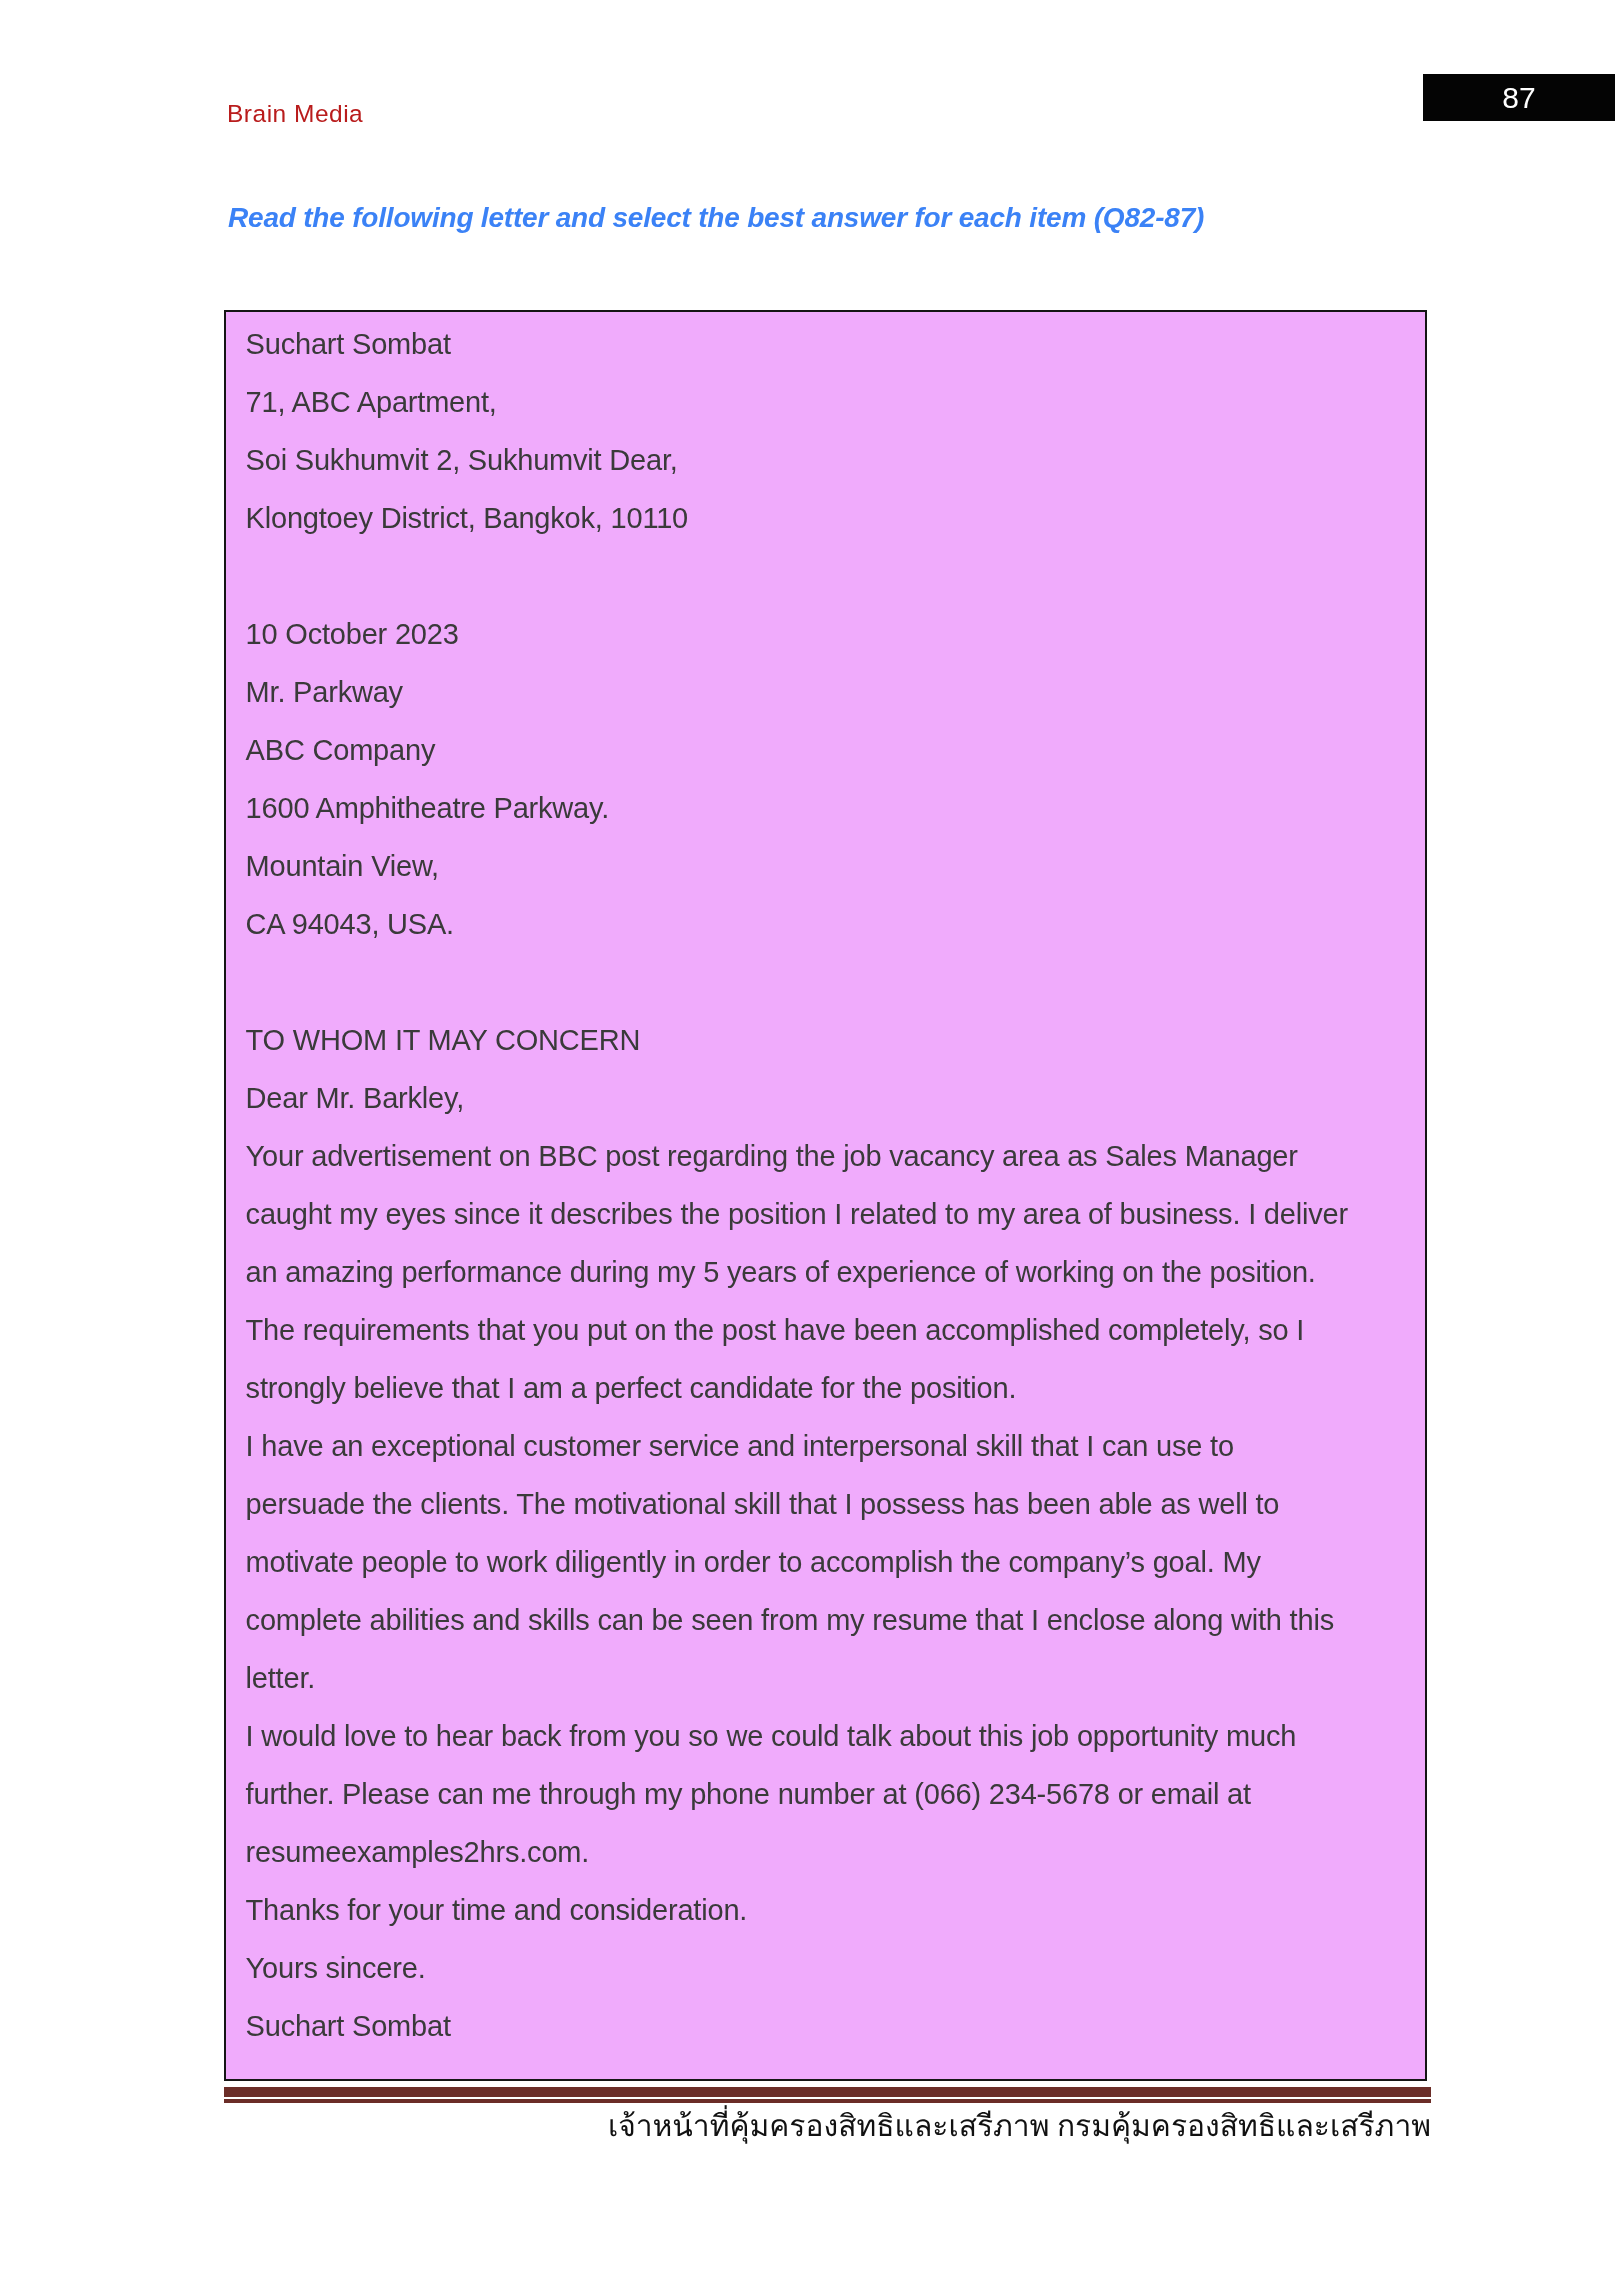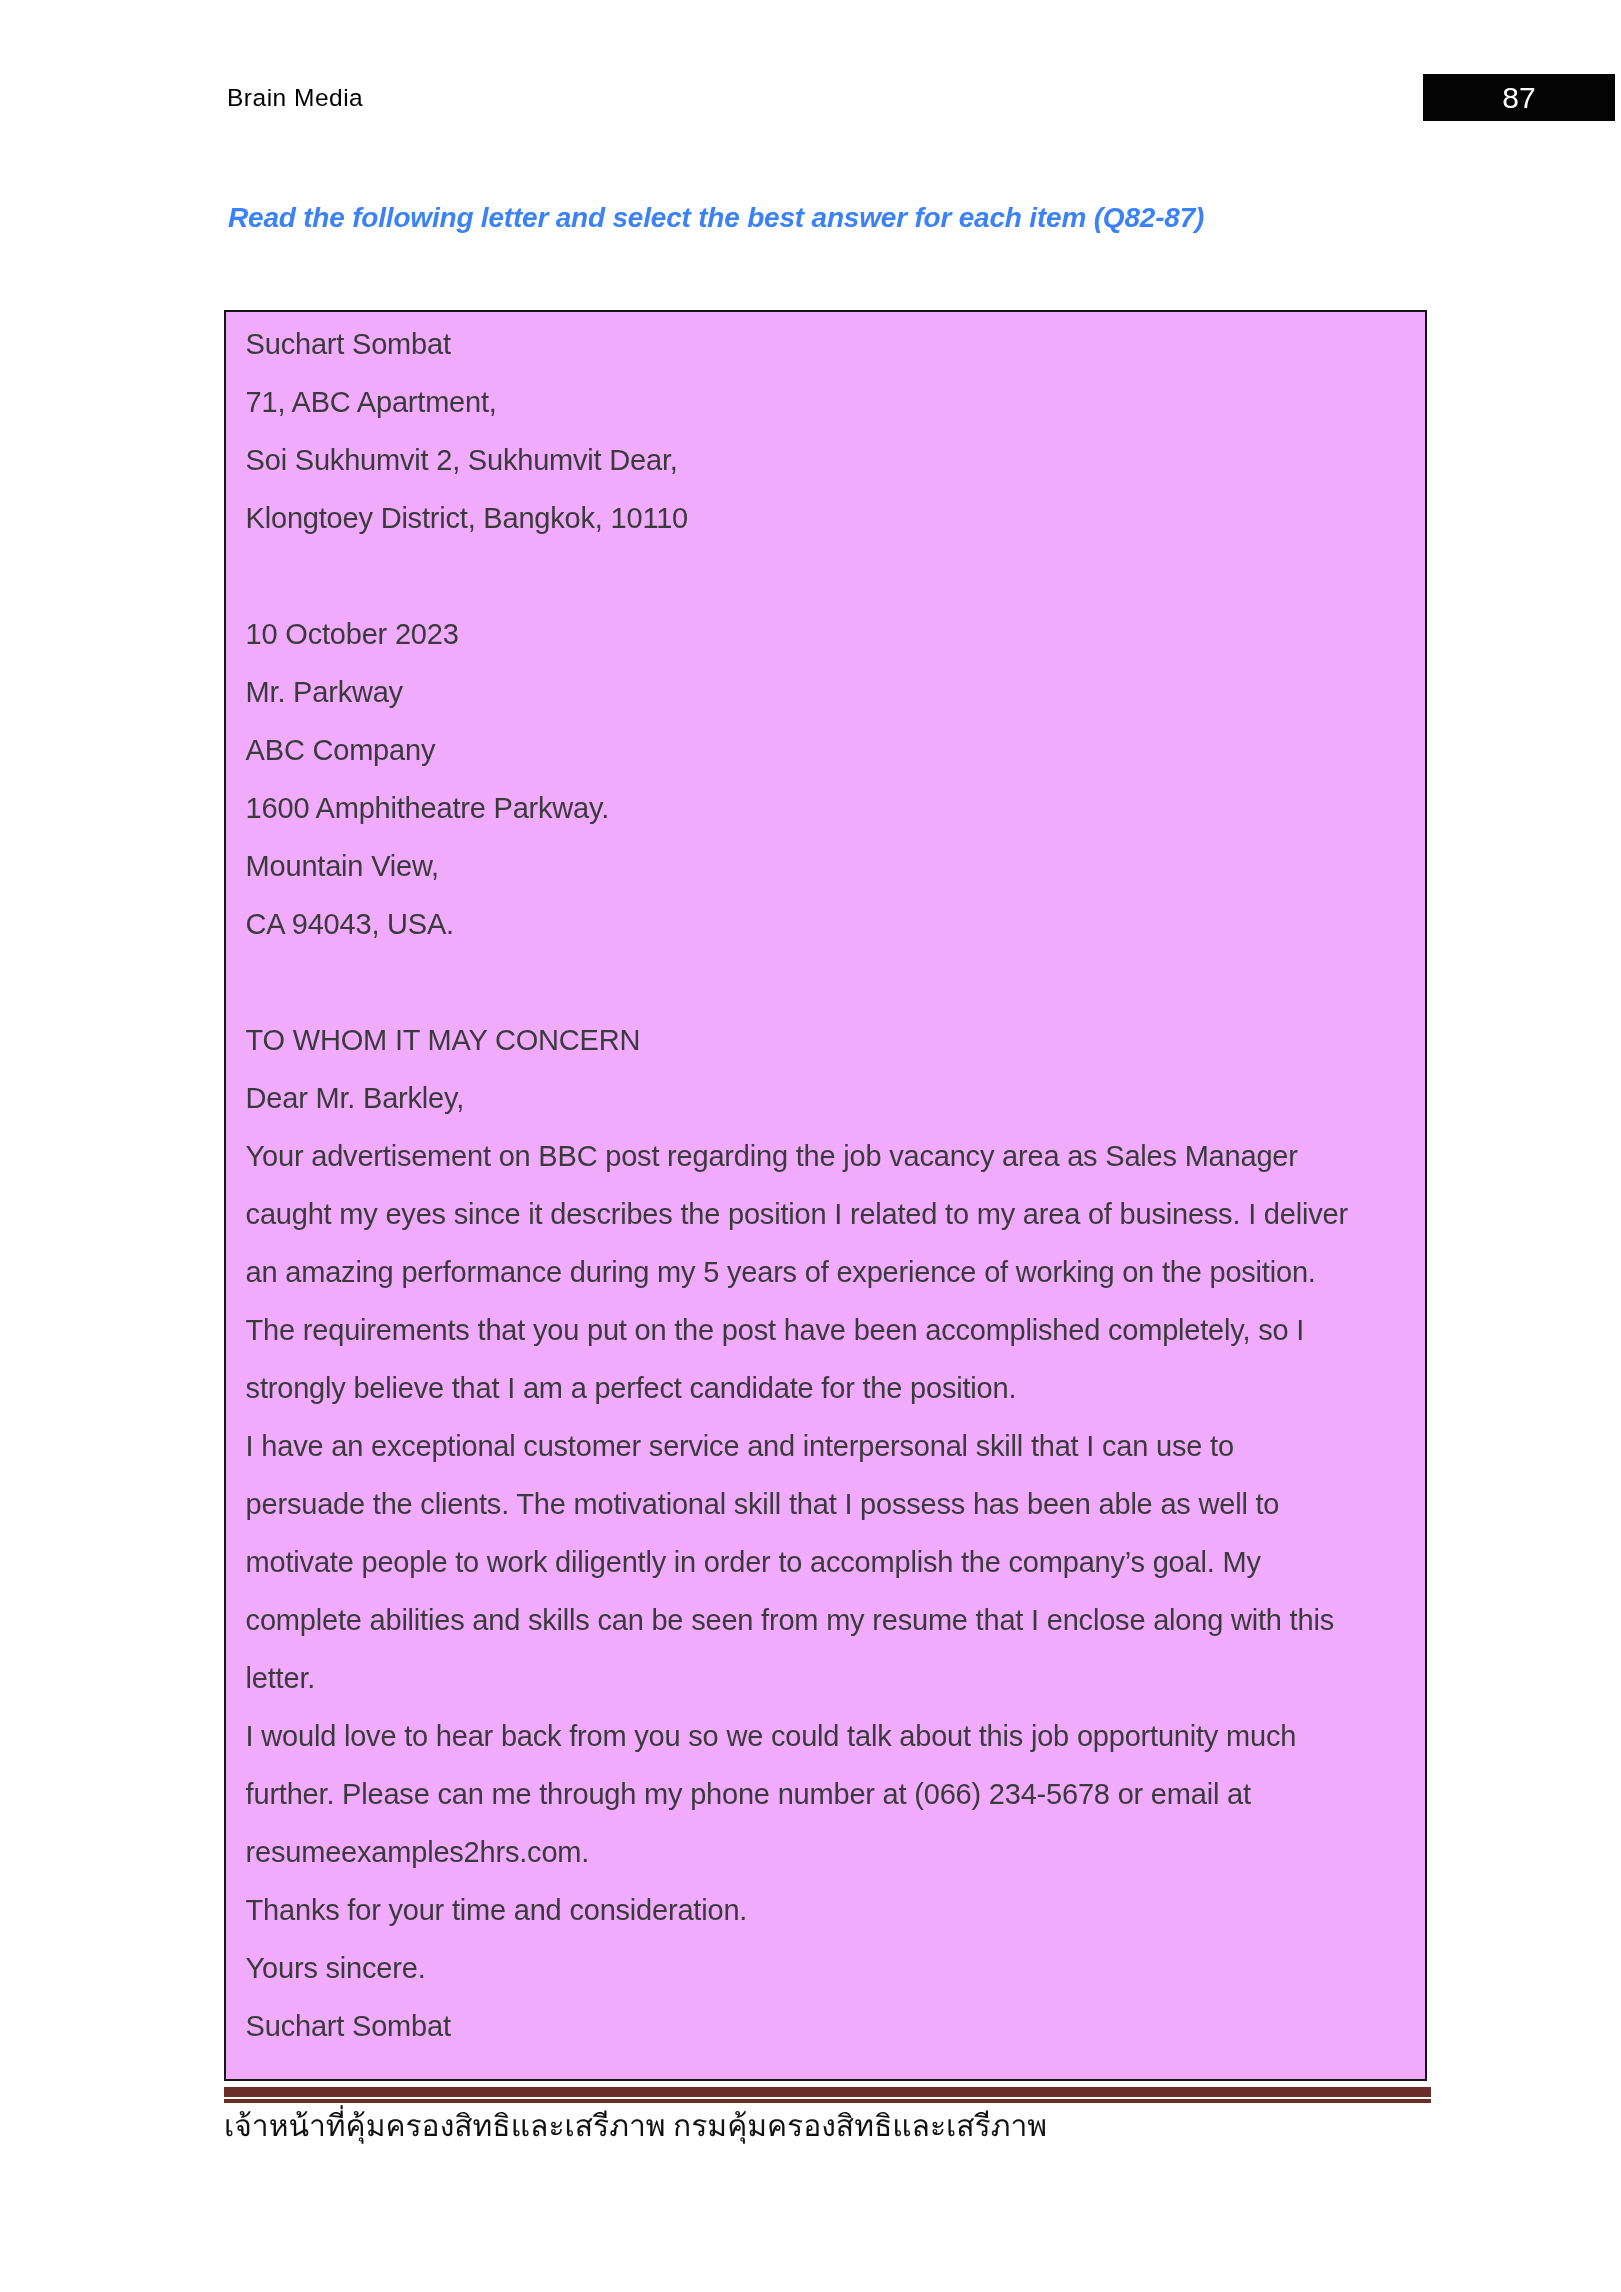--- a/index.html
+++ b/index.html
@@ -7,23 +7,23 @@
     position: relative;
     width: 1621px;
     height: 2293px;
     background: #ffffff;
     font-family: "Liberation Sans", sans-serif;
     overflow: hidden;
   }
   .brand {
     position: absolute;
     left: 227px;
-    top: 84px;
+    top: 100px;
     font-size: 24.5px;
-    color: #000000;
+    color: #b91c1c;
     letter-spacing: 0.5px;
   }
   .page-num-box {
     position: absolute;
     left: 1423px;
     top: 74px;
     width: 192px;
     height: 47px;
     background: #040404;
     color: #ffffff;
@@ -77,21 +77,21 @@
     top: 2099px;
     width: 1207px;
     height: 3.9px;
     background: #6b2d28;
   }
   .footer-thai {
     position: absolute;
     left: 224px;
     top: 2103px;
     width: 1207px;
-    text-align: left;
+    text-align: right;
     font-size: 30px;
     line-height: 45px;
     color: #111111;
     font-family: "Liberation Serif", serif;
   }
 </style>
 </head>
 <body>
 
 <div id="page">

